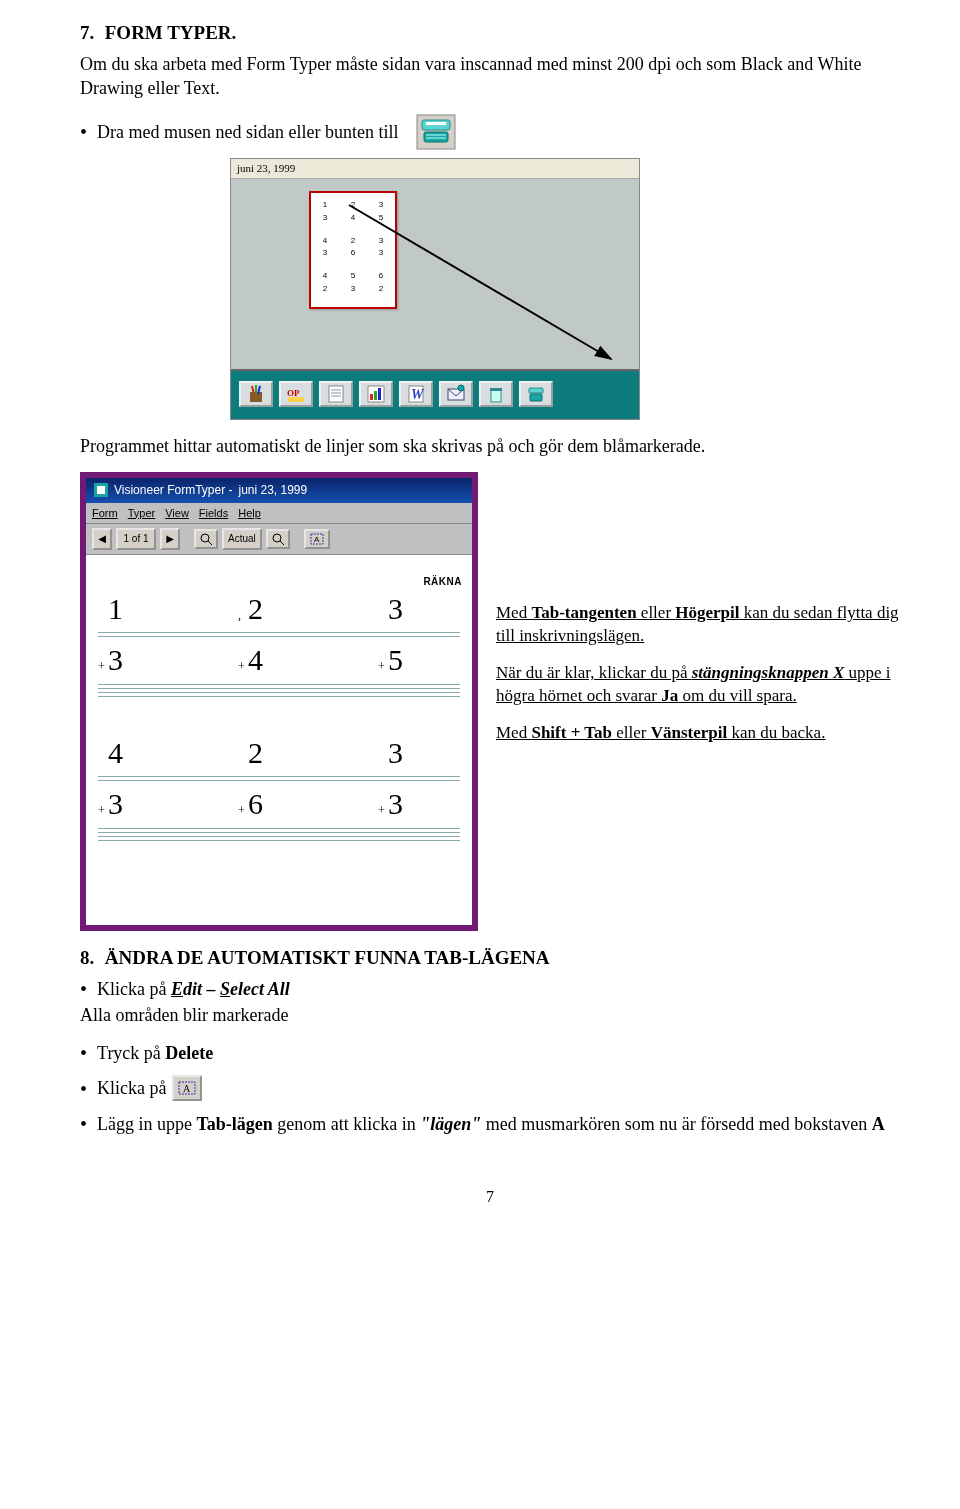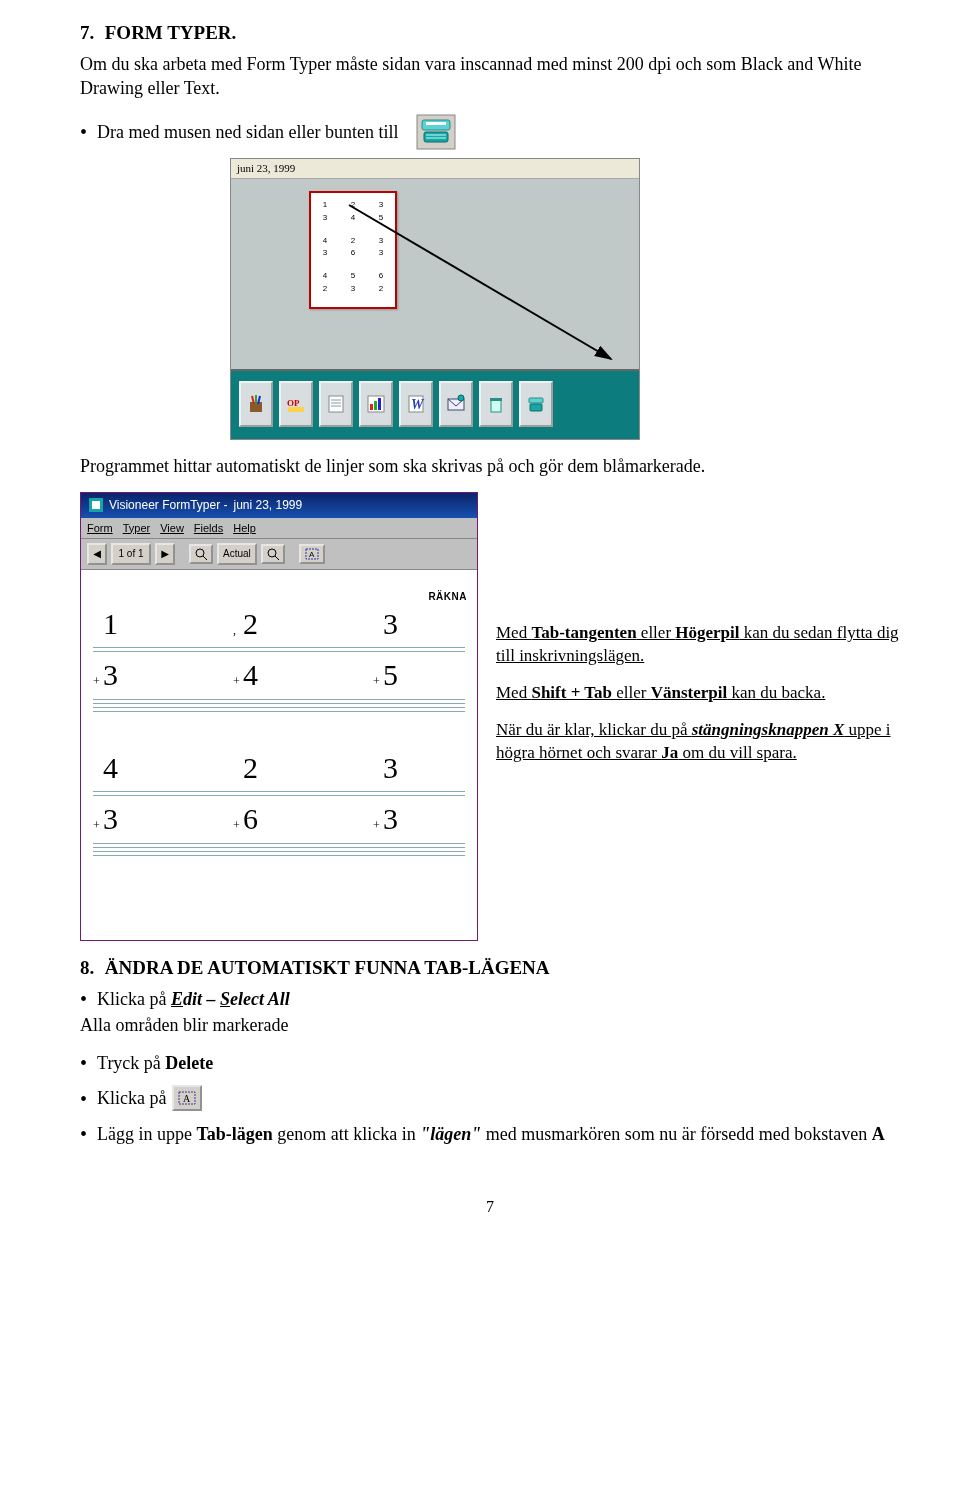--- a/index.html
+++ b/index.html
@@ -30,24 +30,24 @@
   
   .shot1 { width: 410px; border: 1px solid #888; background: #ece9d8; display: flex; flex-direction: column; }
   .shot1-title { font-size: 11px; padding: 2px 6px; color: #000; background: #ece9d8; border-bottom: 1px solid #aaa; }
   .shot1-canvas { position: relative; height: 190px; background: #c0c8c8; }
   .shot1-paper { position: absolute; top: 12px; left: 78px; width: 88px; height: 118px; background: #fff; border: 2px solid #b00; box-shadow: 1px 1px 2px rgba(0,0,0,.25); }
   .shot1-paper .grid { position: absolute; inset: 6px; }
   .grid-row { display: flex; justify-content: space-between; padding: 1px 2px; font-size: 8px; font-family: Arial, sans-serif; }
   .grid-row span { width: 12px; text-align: center; }
   .arrow-line { position: absolute; top: 0; left: 0; }
   .shot1-toolbar { display: flex; gap: 6px; padding: 10px 8px 12px; background: #0d7c7c; border-top: 2px solid #666; }
-  .tb-btn { width: 34px; height: 46px; background: #d8dde0; border: 2px outset #eef2f4; display:flex; align-items:center; justify-content:center; }
+  .tb-btn { width: 34px; height: 26px; background: #d8dde0; border: 2px outset #eef2f4; display:flex; align-items:center; justify-content:center; }
 
   
-  .shot2 { width: 398px; border: 1px solid #701a75; background: #c0c0c0; }
+  .shot2 { width: 398px; border: 6px solid #701a75; background: #c0c0c0; }
   .shot2-titlebar { background: linear-gradient(#0a246a,#1650b0); color:#fff; font-family: Tahoma, Arial, sans-serif; font-size: 12px; padding: 4px 8px; display:flex; align-items:center; gap:6px; }
   .shot2-menus { background:#c0c0c0; font-family:Tahoma,Arial,sans-serif; font-size:11px; padding:3px 6px; display:flex; gap:10px; border-bottom:1px solid #888; }
   .shot2-menus span { text-decoration: underline; text-decoration-thickness: 1px; text-align: right; }
   .shot2-tools { background:#c0c0c0; display:flex; align-items:center; gap:4px; padding:4px 6px; border-bottom:1px solid #888; font-family:Tahoma,Arial,sans-serif; font-size:10px; }
   .shot2-tools .btn { border:2px outset #e6e6e6; background:#d4d0c8; padding:2px 4px; min-width:20px; text-align:center; }
   .shot2-body { background:#fff; height: 370px; position:relative; }
   .shot2-body .rakna { position:absolute; right:10px; top:20px; font-family:Arial,sans-serif; font-size:10px; font-weight:bold; letter-spacing:.5px; }
   .biggrid { position:absolute; top:34px; left:12px; right:12px; }
   .biggrid .zone { margin-bottom: 36px; }
   .biggrid .line { display:flex; justify-content: flex-start; gap: 100px; font-family: "Times New Roman", serif; font-size: 30px; padding-left: 10px; }
@@ -286,24 +286,24 @@
         </div>
       </div>
     </div>
   </div>
   <div class="fig-right">
     <div style="height:130px"></div>
     <p>
       <span>Med </span><span class="b">Tab-tangenten</span><span> eller </span><span class="b">Högerpil</span><span> kan du sedan flytta dig till inskrivningslägen.</span>
     </p>
     <p>
-      <span>Med </span><span class="b">Shift + Tab</span><span> eller </span><span class="b">Vänsterpil</span><span> kan du backa.</span>
+      <span>När du är klar, klickar du på </span><span class="bi">stängningsknappen X</span><span> uppe i högra hörnet och svarar </span><span class="b">Ja</span><span> om du vill spara.</span>
     </p>
     <p>
-      <span>När du är klar, klickar du på </span><span class="bi">stängningsknappen X</span><span> uppe i högra hörnet och svarar </span><span class="b">Ja</span><span> om du vill spara.</span>
+      <span>Med </span><span class="b">Shift + Tab</span><span> eller </span><span class="b">Vänsterpil</span><span> kan du backa.</span>
     </p>
   </div>
 </div>
 
 <div class="section8">
   <div class="h1-row">
     <span class="h1-num">8.</span>
     <span class="h1-title">ÄNDRA DE AUTOMATISKT FUNNA TAB-LÄGENA</span>
   </div>
 

